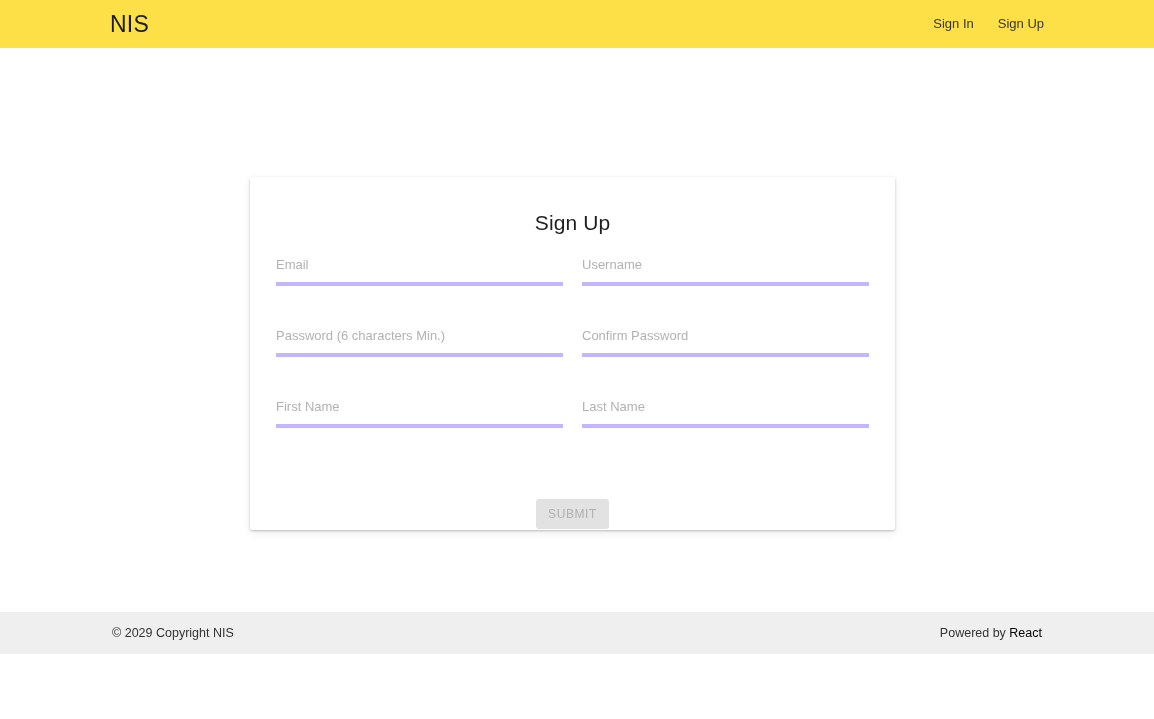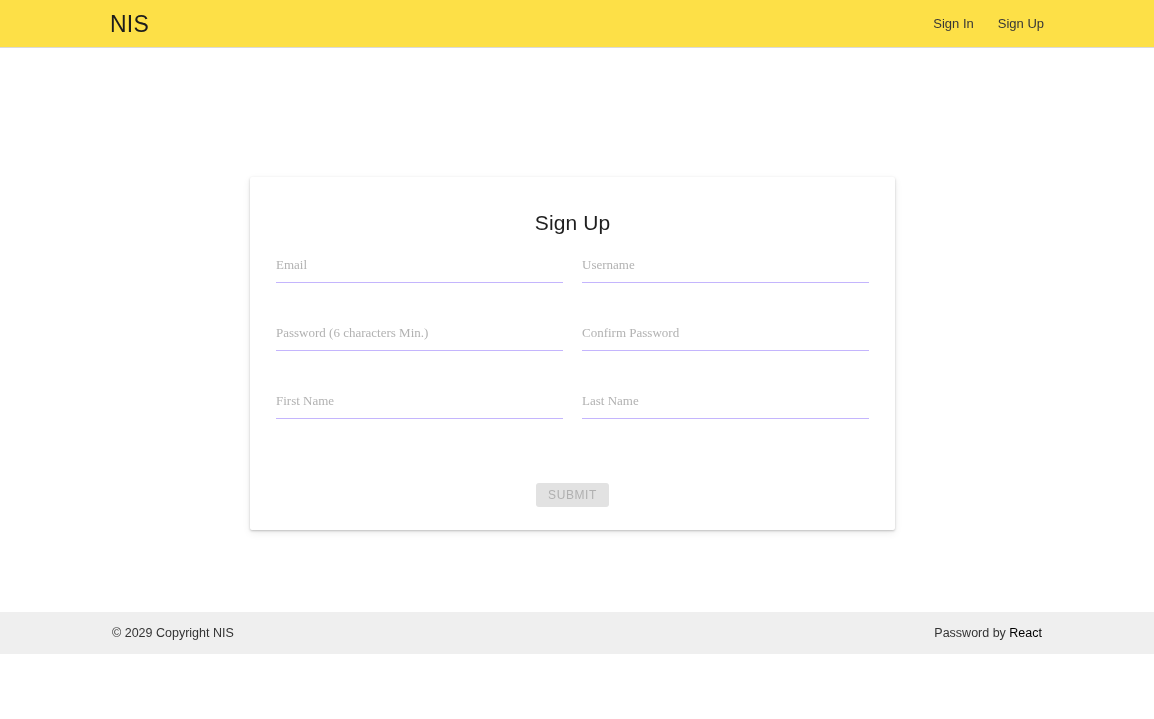--- a/index.html
+++ b/index.html
@@ -103,24 +103,24 @@
     margin-bottom: 0;
   }
   .field {
     width: 287px;
     position: relative;
   }
   .field-input {
     display: block;
     width: 100%;
     border: none;
-    border-bottom: 1px solid #c4b5fd;
+    border-bottom: 4px solid #c4b5fd;
     outline: none;
     background: transparent;
-    font-family: Liberation Serif, serif;
+    font-family: Liberation Sans, sans-serif;
     font-size: 13px;
     line-height: 20px;
     color: #202020;
     padding: 0 0 7px 0;
     box-sizing: border-box;
     border-radius: 0;
   }
   .field-input::placeholder {
     color: #b2b2b2;
     opacity: 1;
@@ -130,31 +130,32 @@
   .submit-wrap {
     position: absolute;
     left: 0;
     top: 306px;
     width: 645px;
     display: flex;
     justify-content: center;
   }
   .submit-button {
     min-width: 72px;
-    height: 24px;
+    height: 30px;
     padding: 0 12px;
     background: #e2e2e2;
     color: #b0b0b0;
     border: none;
     border-radius: 3px;
     font-family: "Liberation Sans", sans-serif;
     font-size: 12px;
     letter-spacing: 0.6px;
     text-transform: uppercase;
     cursor: default;
+    margin-top: 16px;
   }
 
   
   .footer {
     position: absolute;
     left: 0;
     top: 612px;
     width: 1154px;
     height: 42px;
     background: #efefef;
@@ -233,15 +234,15 @@
     <div class="submit-wrap">
       <button class="submit-button" disabled="">SUBMIT</button>
     </div>
 
   </div>
 </div>
 
 <div class="footer">
   <div class="footer-left">© 2029 Copyright NIS</div>
   <div class="footer-right">
-    <span>Password by </span><a class="footer-link">React</a>
+    <span>Powered by </span><a class="footer-link">React</a>
   </div>
 </div>
 
 </body></html>

